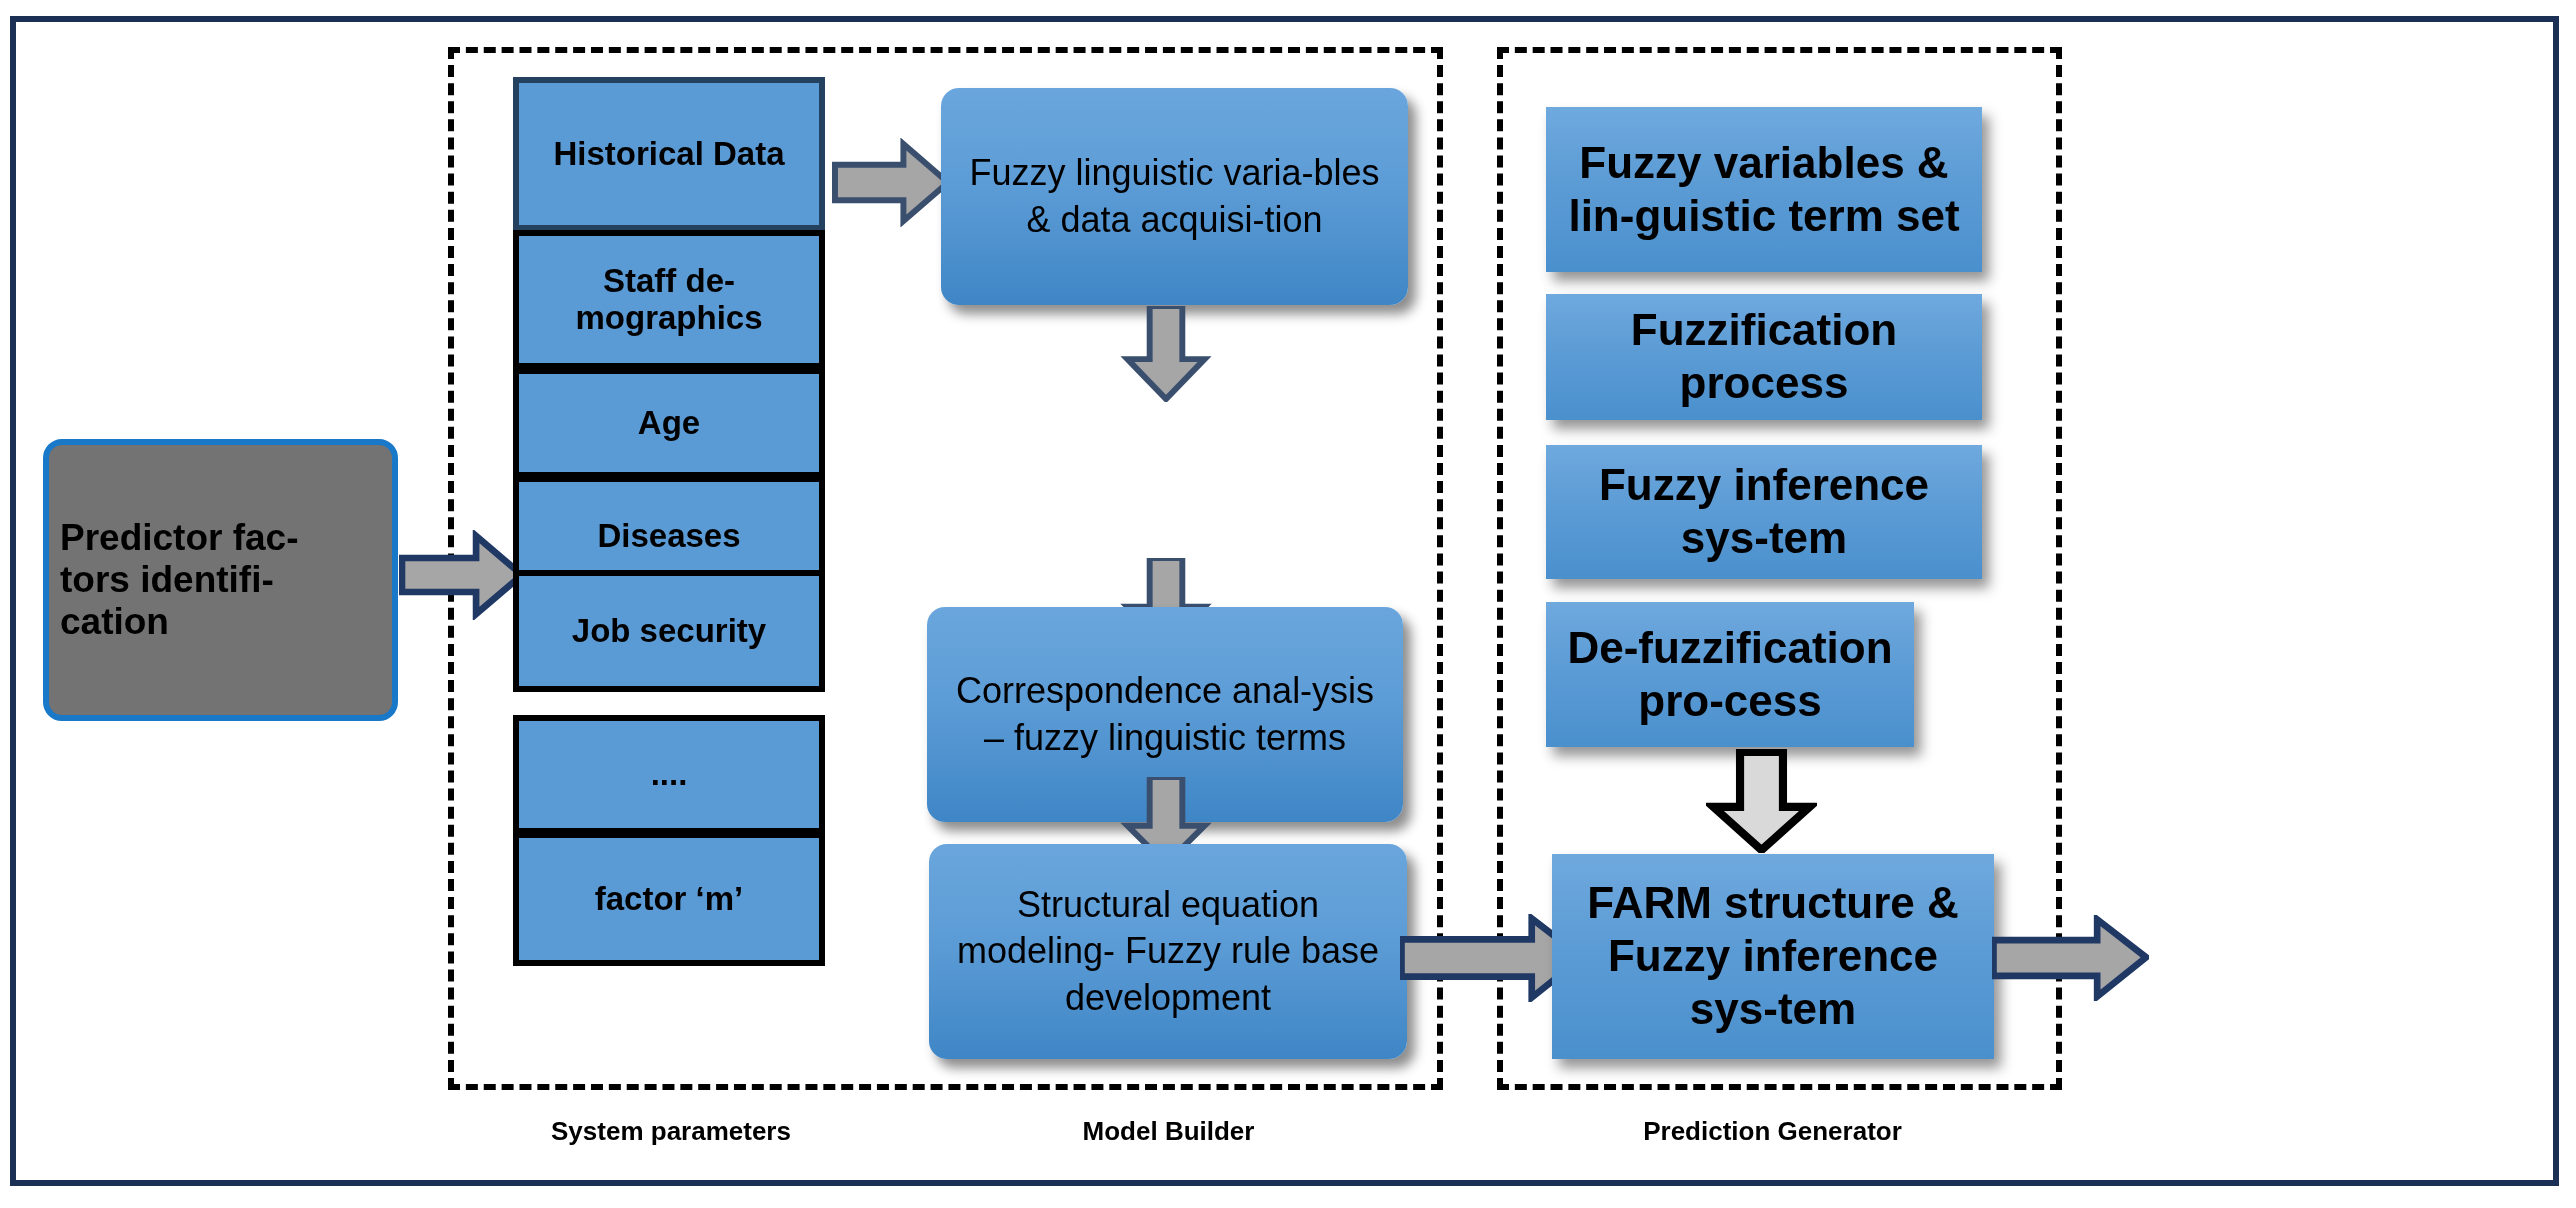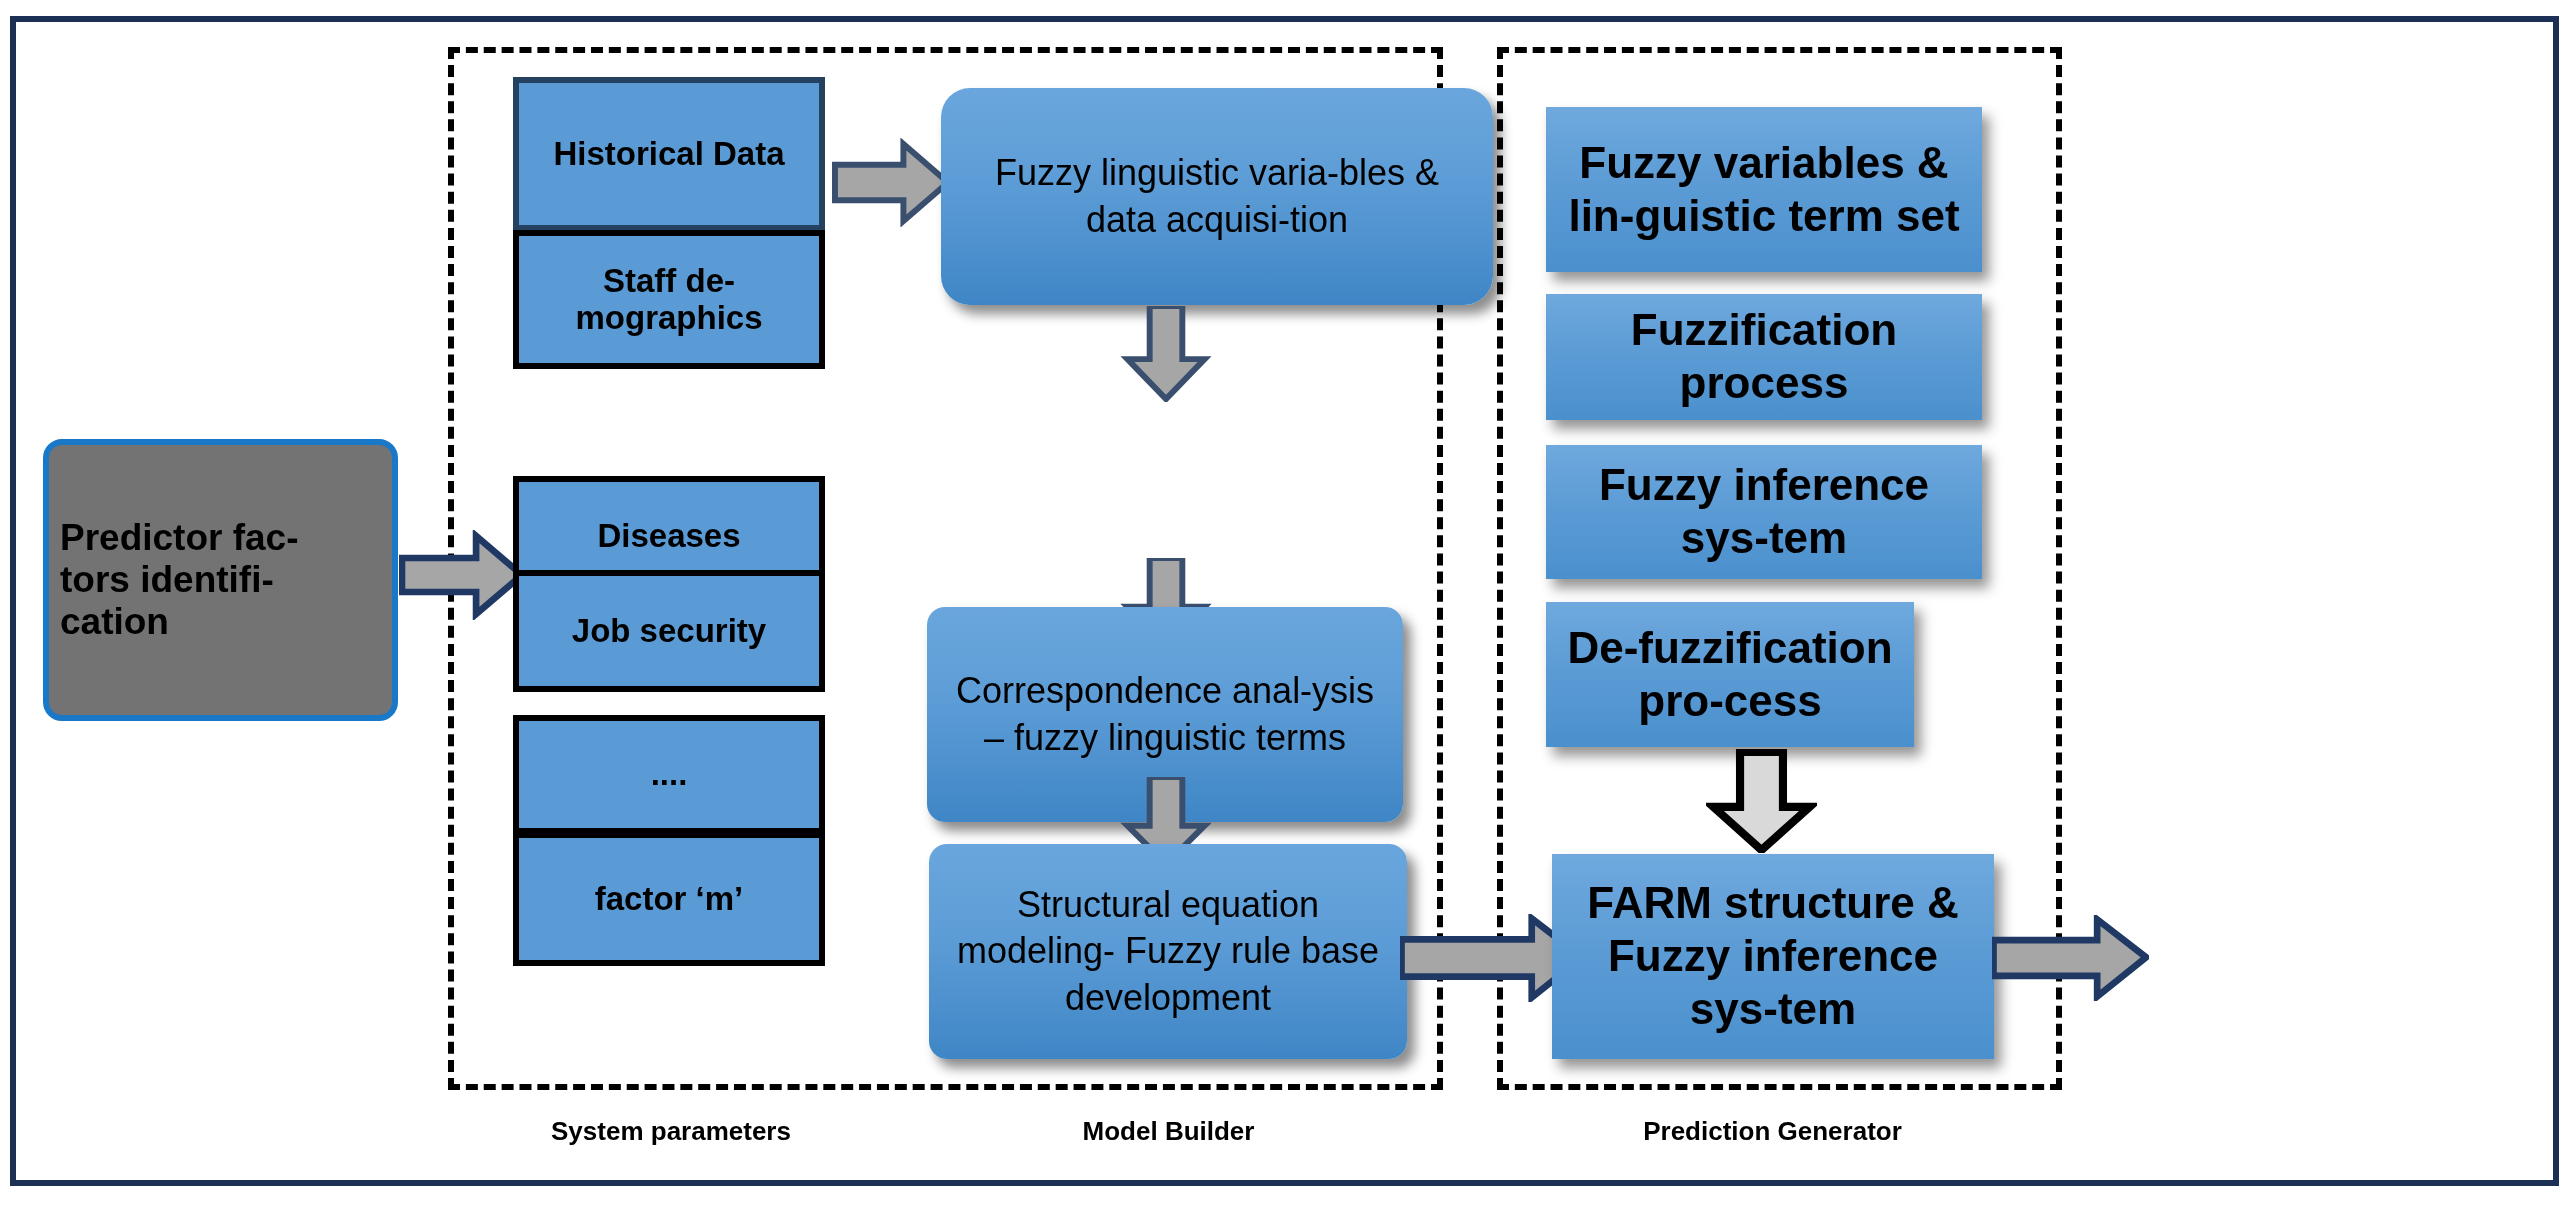--- a/index.html
+++ b/index.html
@@ -159,41 +159,44 @@
     </svg>
   </div>
 
   <div id="param-stack">
     <div class="param-cell first" style="top:0px;    height:154px;">
       <span>Historical Data</span>
     </div>
     <div class="param-cell" style="top:153px;  height:139px;">
       <span>Staff de-mographics</span>
     </div>
+    <div class="param-cell" style="top:291px;  height:110px;">
+      <span>Age</span>
+    </div>
     <div class="param-cell" style="top:399px;  height:120px;">
       <span>Diseases</span>
     </div>
     <div class="param-cell" style="top:493px;  height:122px;">
       <span>Job security</span>
     </div>
     <div class="param-cell" style="top:638px;  height:119px;">
       <span>....</span>
     </div>
     <div class="param-cell" style="top:755px; height:134px;">
       <span>factor ‘m’</span>
     </div>
   </div>
 
   <div class="arrow" style="left:832px; top:138px; width:119px; height:89px;">
     <svg viewBox="0 0 160 120" preserveAspectRatio="none">
       <polygon points="4,36 96,36 96,8 156,60 96,112 96,84 4,84" fill="#A6A6A6" stroke="#3a4f6e" stroke-width="8" stroke-linejoin="miter"></polygon>
     </svg>
   </div>
 
-  <div class="mb-node" style="left:941px; top:88px; width:552px; height:217px;border-radius:29px;">
+  <div class="mb-node" style="left:941px; top:88px; width:467px; height:217px;">
     <span class="node-text">Fuzzy linguistic varia-bles &amp; data acquisi-tion</span>
   </div>
 
   <div class="arrow" style="left:1120px; top:306px; width:92px; height:96px;">
     <svg viewBox="0 0 124 130" preserveAspectRatio="none">
       <polygon points="40,0 84,0 84,72 114,72 62,126 10,72 40,72" fill="#A6A6A6" stroke="#3a4f6e" stroke-width="8" stroke-linejoin="miter"></polygon>
     </svg>
   </div>
 
 

